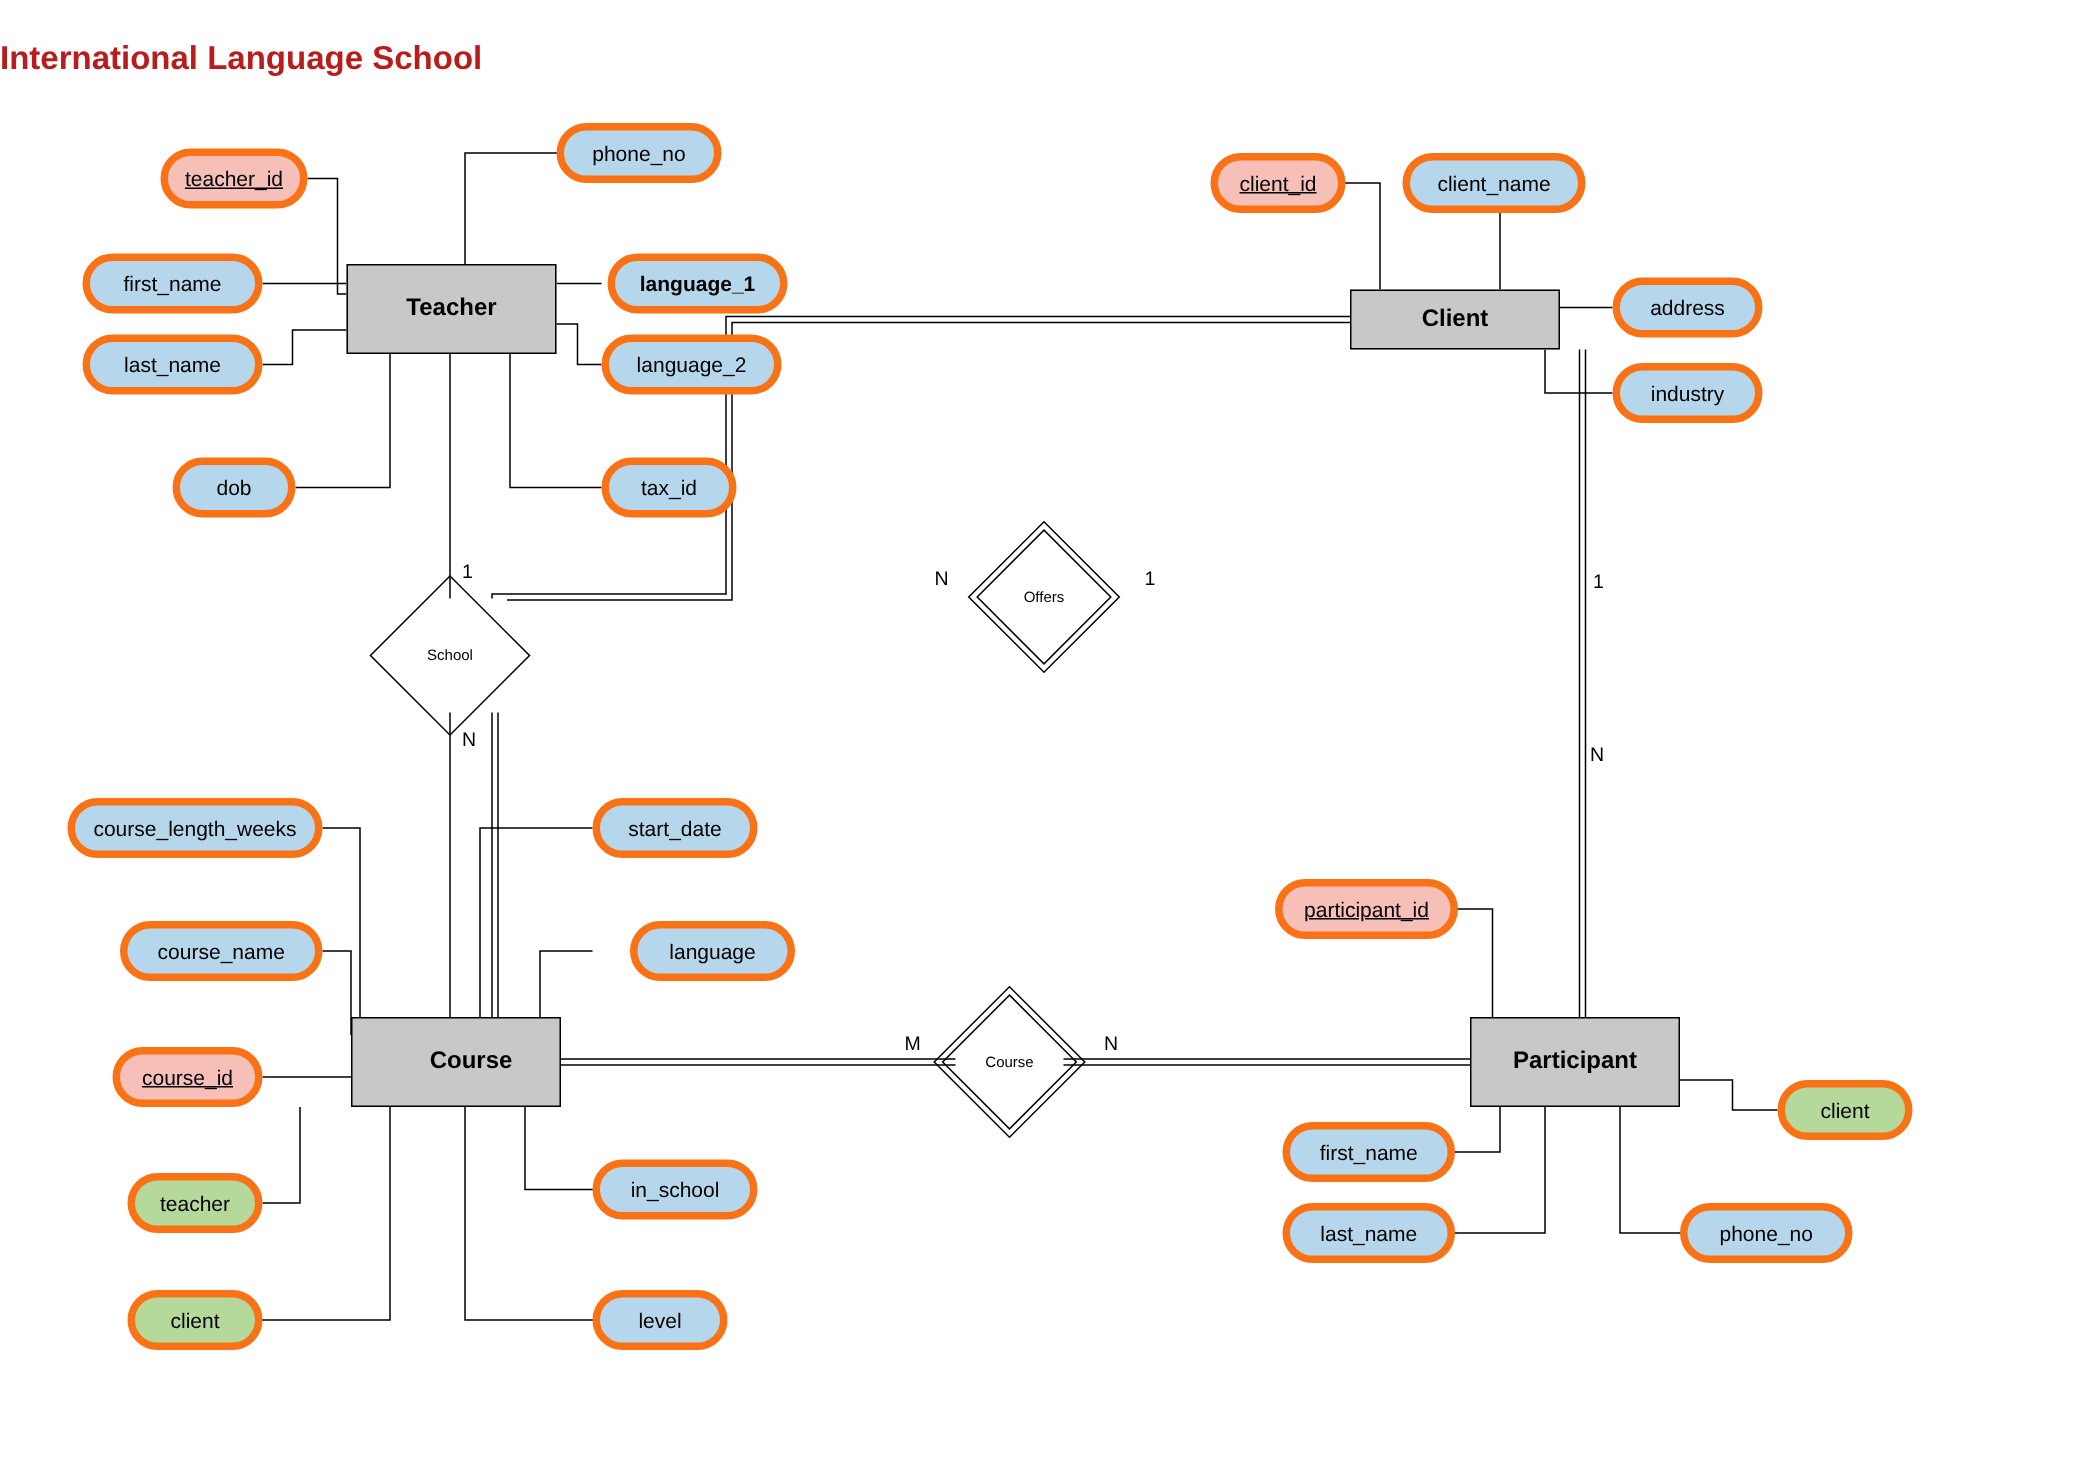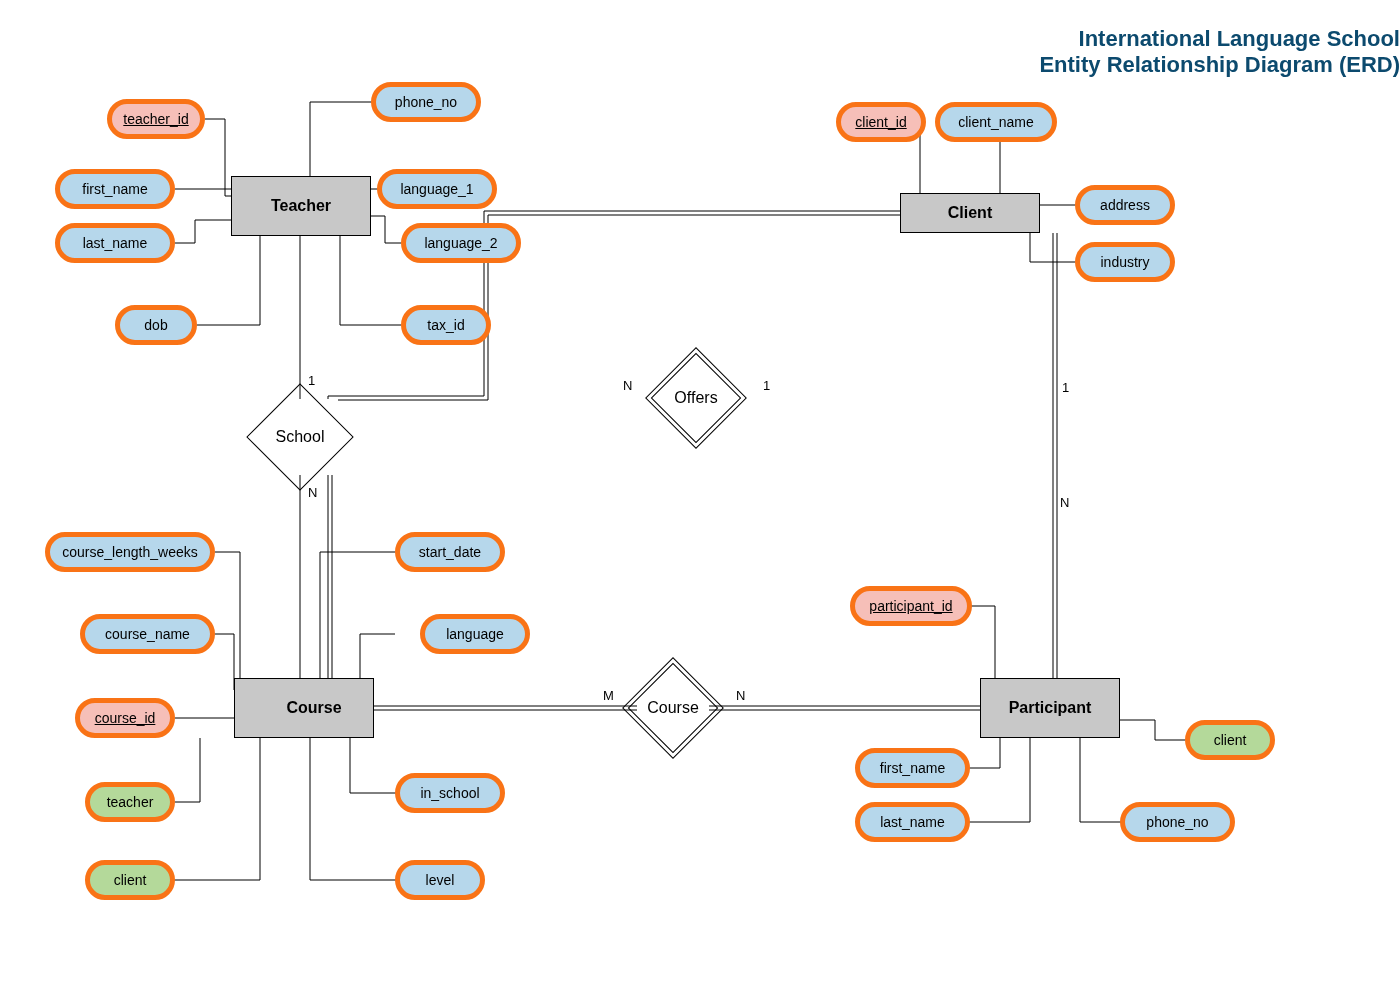--- a/index.html
+++ b/index.html
@@ -1,39 +1,38 @@
 <!DOCTYPE html>
 <html><head>
 <meta charset="utf-8">
 <style>
   html,body{margin:0;padding:0;background:#fff;font-family:Arial,Helvetica,sans-serif;}
   .canvas{position:relative;width:1400px;height:988px;}
-  .title{position:absolute;width:1400px;text-align:right;font-weight:700;color:#0c4a6e;}
+  .title{position:absolute;width:1400px;text-align:left;font-weight:700;color:#b91c1c;}
   .t1{top:26px;font-size:22px;}
   .t2{top:52px;font-size:22px;}
   .entity{position:absolute;background:#c8c8c8;border:1px solid #000;display:flex;align-items:center;justify-content:center;font-weight:700;font-size:16px;box-sizing:border-box;}
   .attr{position:absolute;border:5px solid #f97316;border-radius:999px;display:flex;align-items:center;justify-content:center;font-size:14px;box-sizing:border-box;height:40px;white-space:nowrap;}
   .blue{background:#b6d7eb;}
   .pink{background:#f6bfb8;}
   .green{background:#b4d99a;}
   .pk{text-decoration:underline;}
   .rel{position:absolute;background:#fff;}
   .rel .outer{position:absolute;left:0;top:0;width:100%;height:100%;border:1px solid #000;transform:rotate(45deg);box-sizing:border-box;}
   .rel .inner{position:absolute;left:4px;top:4px;right:4px;bottom:4px;border:1px solid #000;transform:rotate(45deg);box-sizing:border-box;}
-  .rel .lbl{position:absolute;left:0;top:0;width:100%;height:100%;display:flex;align-items:center;justify-content:center;font-size:16px;}
+  .rel .lbl{position:absolute;left:0;top:0;width:100%;height:100%;display:flex;align-items:center;justify-content:center;font-size:10px;}
   svg.wires{position:absolute;left:0;top:0;width:1400px;height:988px;pointer-events:none;}
   .card{position:absolute;font-size:13px;}
 </style>
 </head>
 <body>
 
 <div class="canvas">
 
   <div class="title t1">International Language School</div>
-  <div class="title t2">Entity Relationship Diagram (ERD)</div>
 
   <svg class="wires">
 
     <path d="M205,119 L225,119 L225,196 L231,196" stroke="#000" fill="none"></path>
     <path d="M175,189 L231,189" stroke="#000" fill="none"></path>
     <path d="M175,243 L195,243 L195,220 L231,220" stroke="#000" fill="none"></path>
     <path d="M197,325 L260,325 L260,236" stroke="#000" fill="none"></path>
     <path d="M381,102 L310,102 L310,176" stroke="#000" fill="none"></path>
     <path d="M401,189 L371,189" stroke="#000" fill="none"></path>
     <path d="M401,243 L385,243 L385,216 L371,216" stroke="#000" fill="none"></path>
@@ -102,25 +101,25 @@
   <div class="card" style="left:603px;top:688px;">M</div>
   <div class="card" style="left:736px;top:688px;">N</div>
 
   <div class="attr pink" style="left:107px;top:99px;width:98px;">
       <span class="pk">teacher_id</span>
     </div>
   <div class="attr blue" style="left:55px;top:169px;width:120px;">first_name</div>
   <div class="attr blue" style="left:55px;top:223px;width:120px;">last_name</div>
   <div class="attr blue" style="left:115px;top:305px;width:82px;">dob</div>
   <div class="attr blue" style="left:371px;top:82px;width:110px;">phone_no</div>
-  <div class="attr blue" style="left:377px;top:169px;width:120px;">language_1</div>
+  <div class="attr blue" style="left:405px;top:169px;width:120px;font-weight:bold;">language_1</div>
   <div class="attr blue" style="left:401px;top:223px;width:120px;">language_2</div>
   <div class="attr blue" style="left:401px;top:305px;width:90px;">tax_id</div>
 
-  <div class="attr pink" style="left:836px;top:102px;width:90px;">
+  <div class="attr pink" style="left:807px;top:102px;width:90px;">
       <span class="pk">client_id</span>
     </div>
   <div class="attr blue" style="left:935px;top:102px;width:122px;">client_name</div>
   <div class="attr blue" style="left:1075px;top:185px;width:100px;">address</div>
   <div class="attr blue" style="left:1075px;top:242px;width:100px;">industry</div>
 
   <div class="attr blue" style="left:45px;top:532px;width:170px;">course_length_weeks</div>
   <div class="attr blue" style="left:80px;top:614px;width:135px;">course_name</div>
   <div class="attr pink" style="left:75px;top:698px;width:100px;">
       <span class="pk">course_id</span>

